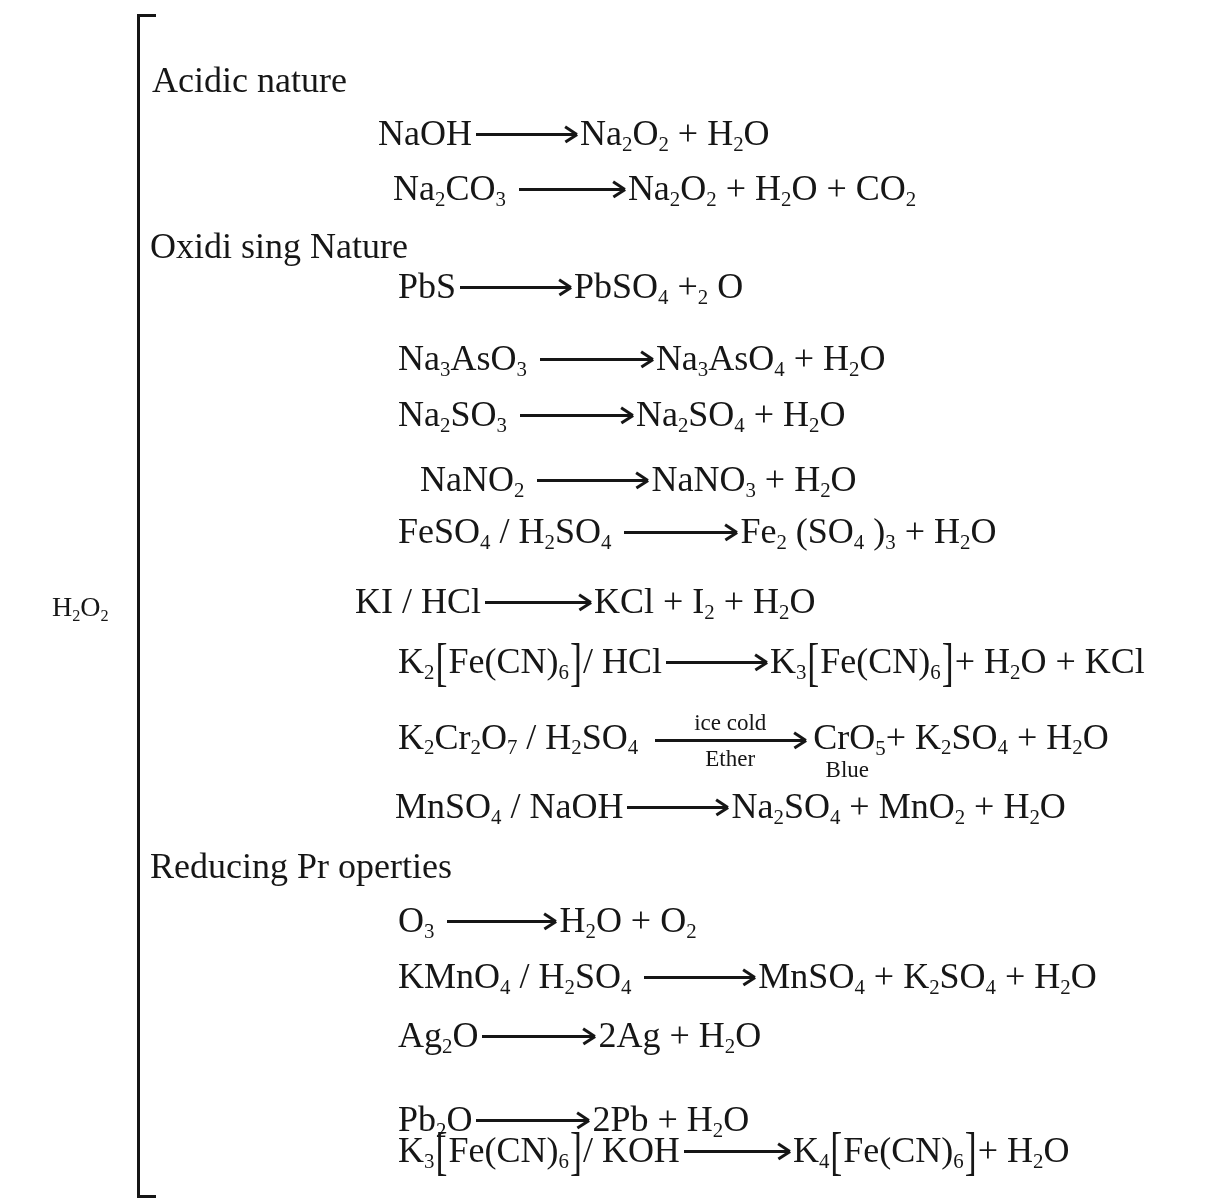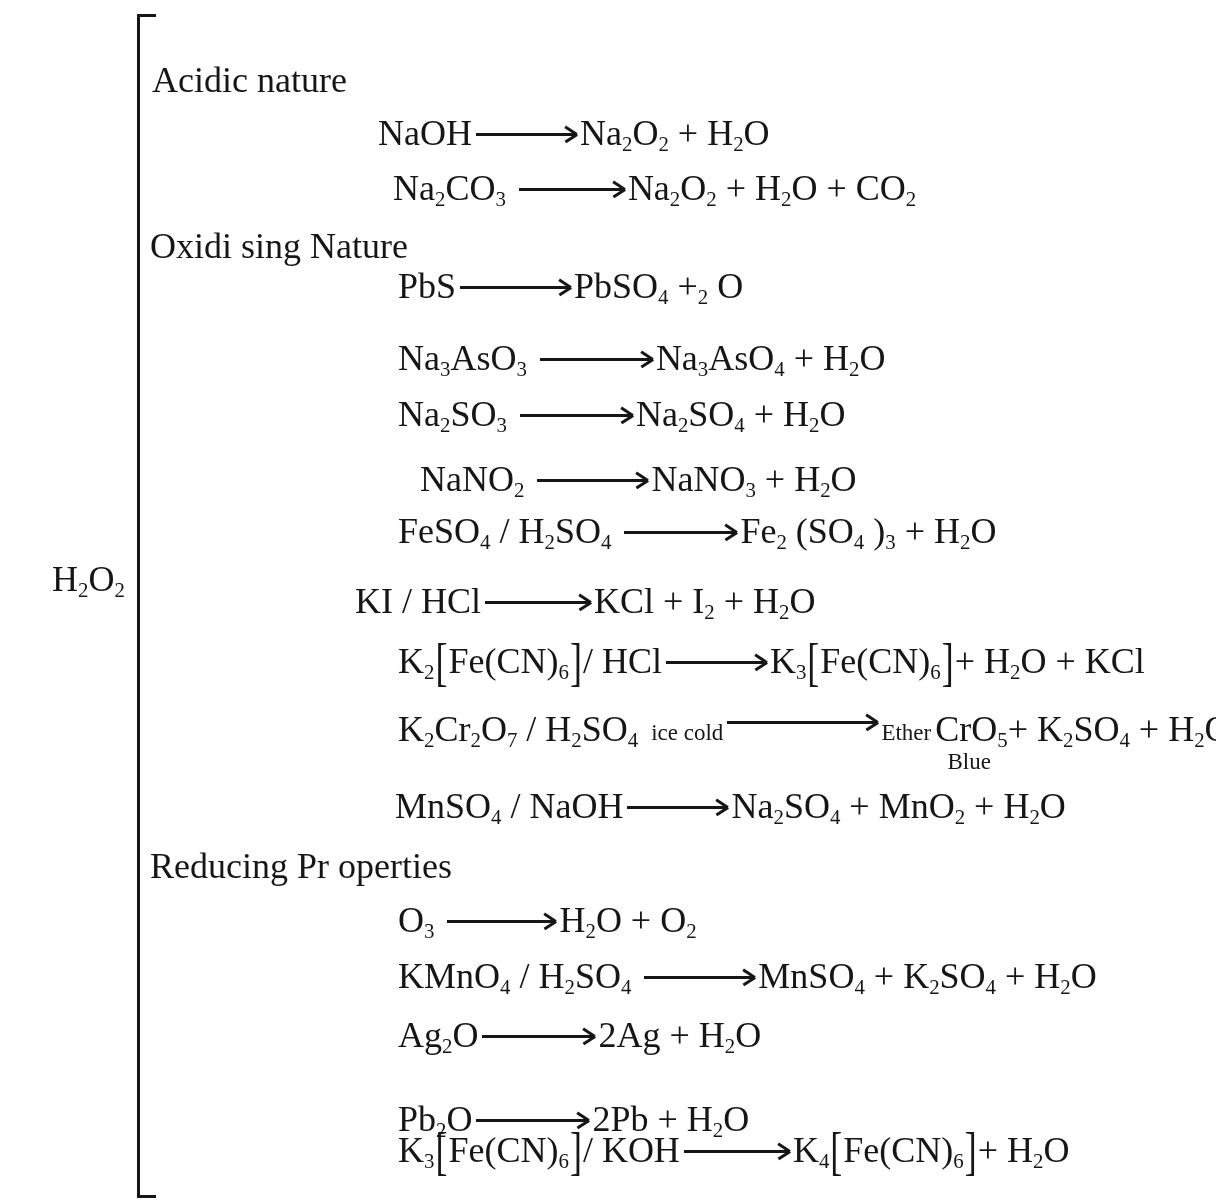--- a/index.html
+++ b/index.html
@@ -11,29 +11,29 @@
   .line.header{font-size:36px;text-align:right;}
   .tx{display:inline;}
   .sub{font-size:0.58em;vertical-align:-0.28em;}
   
   .arrow{display:inline-block;position:relative;height:2.5px;background:#161616;
          vertical-align:0.26em;margin:0 4px;}
   .arrow::before,.arrow::after{content:"";position:absolute;right:-1px;width:14px;height:2.5px;
          background:#161616;transform-origin:right center;}
   .arrow::before{top:0;transform:rotate(33deg);}
   .arrow::after{top:0;transform:rotate(-33deg);}
-  .arrow-labeled{display:inline-flex;flex-direction:row;
+  .arrow-labeled{display:inline-flex;flex-direction:column;align-items:center;
          vertical-align:middle;margin:0 4px;row-gap:5px;}
   .cond{font-size:23px;line-height:1;white-space:pre;}
   .bb{display:inline-block;transform:scaleY(1.45);vertical-align:-0.06em;margin:0 1px;}
   .ub{position:relative;display:inline-block;}
   .ub .below{position:absolute;left:50%;transform:translateX(-55%);top:39px;font-size:23px;line-height:1;text-align:right;}
   .bracket{position:absolute;left:137px;top:14px;width:16px;height:1178px;
          border-left:3px solid #161616;border-top:3px solid #161616;border-bottom:3px solid #161616;}
-  .compound{position:absolute;left:52px;top:561px;font-size:36px;line-height:1;white-space:pre;text-align:right;}
+  .compound{position:absolute;left:52px;top:593px;font-size:28px;line-height:1;white-space:pre;text-align:right;}
 </style>
 </head>
 <body>
 
 <div class="doc">
   <div class="compound"><span class="tx">H</span><span class="sub">2</span><span class="tx">O</span><span class="sub">2</span></div>
   <div class="bracket"></div>
   <div>
       <div class="line header" style="top: 62px; left: 152px;">Acidic nature</div>
       <div class="line eq" style="top: 115px; left: 378px;"><span class="tx">NaOH</span><span class="arrow" style="width: 100px;"></span><span class="tx">Na</span><span class="sub">2</span><span class="tx">O</span><span class="sub">2</span><span class="tx"> + H</span><span class="sub">2</span><span class="tx">O</span></div>

